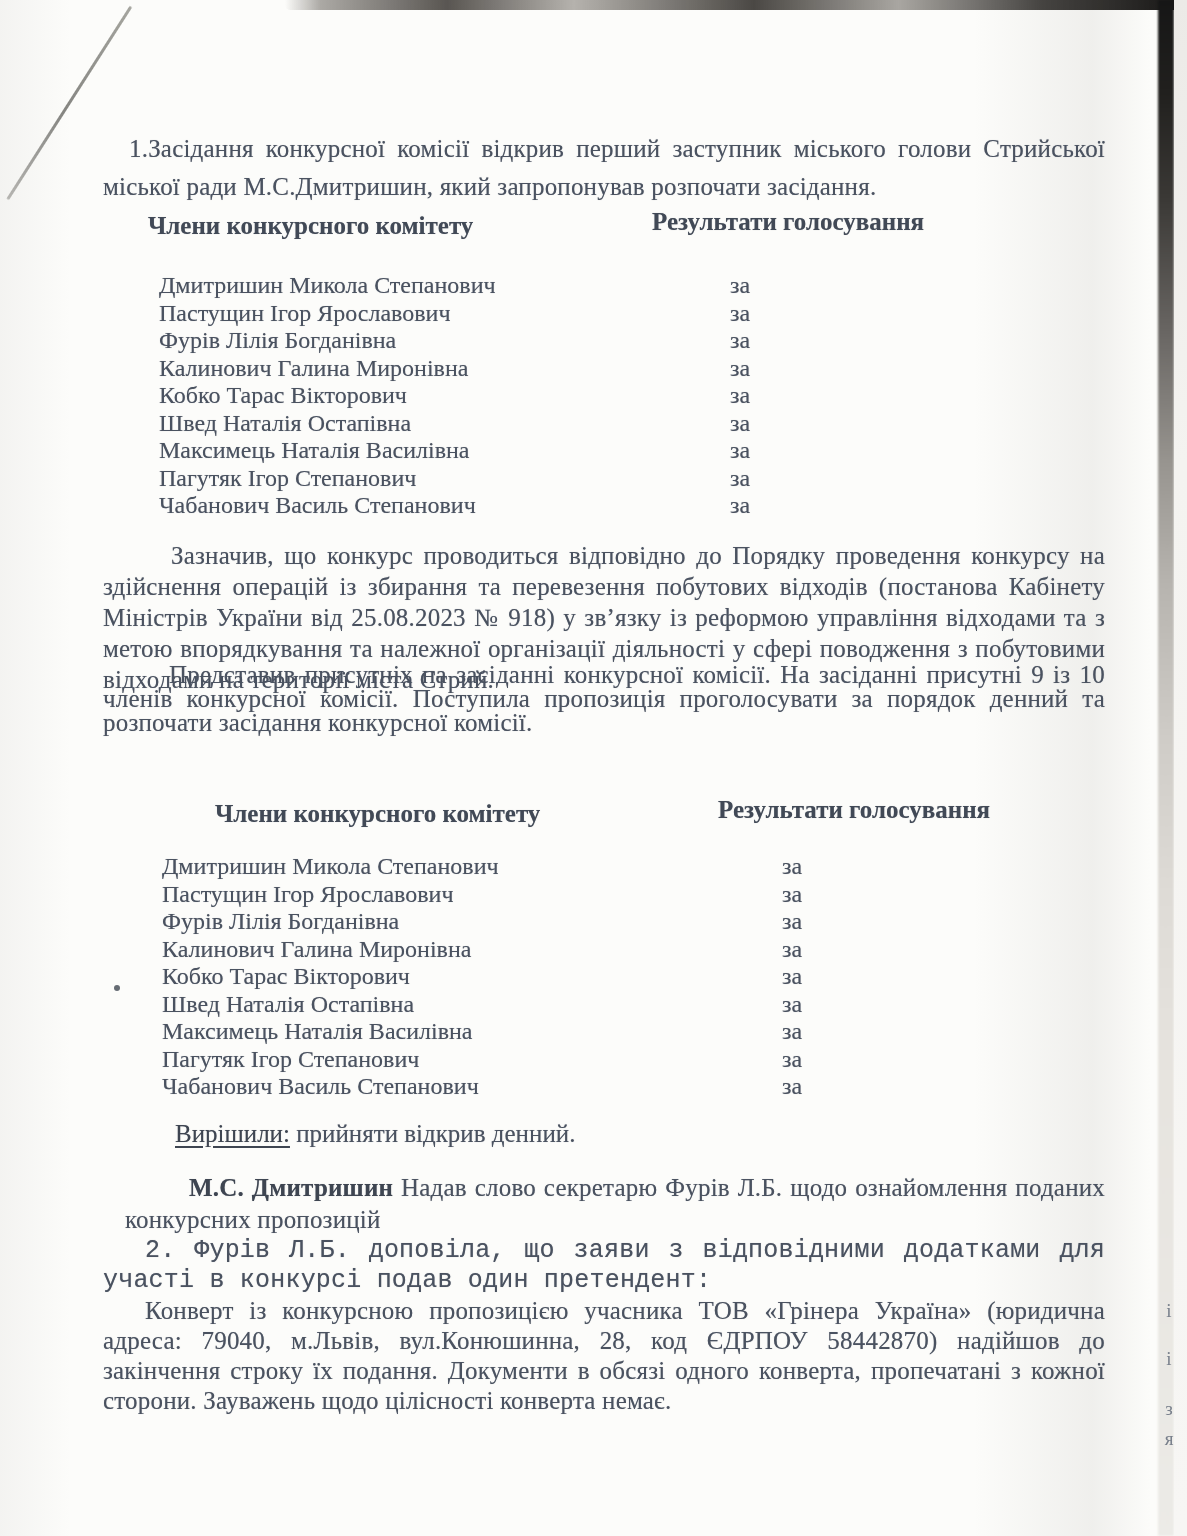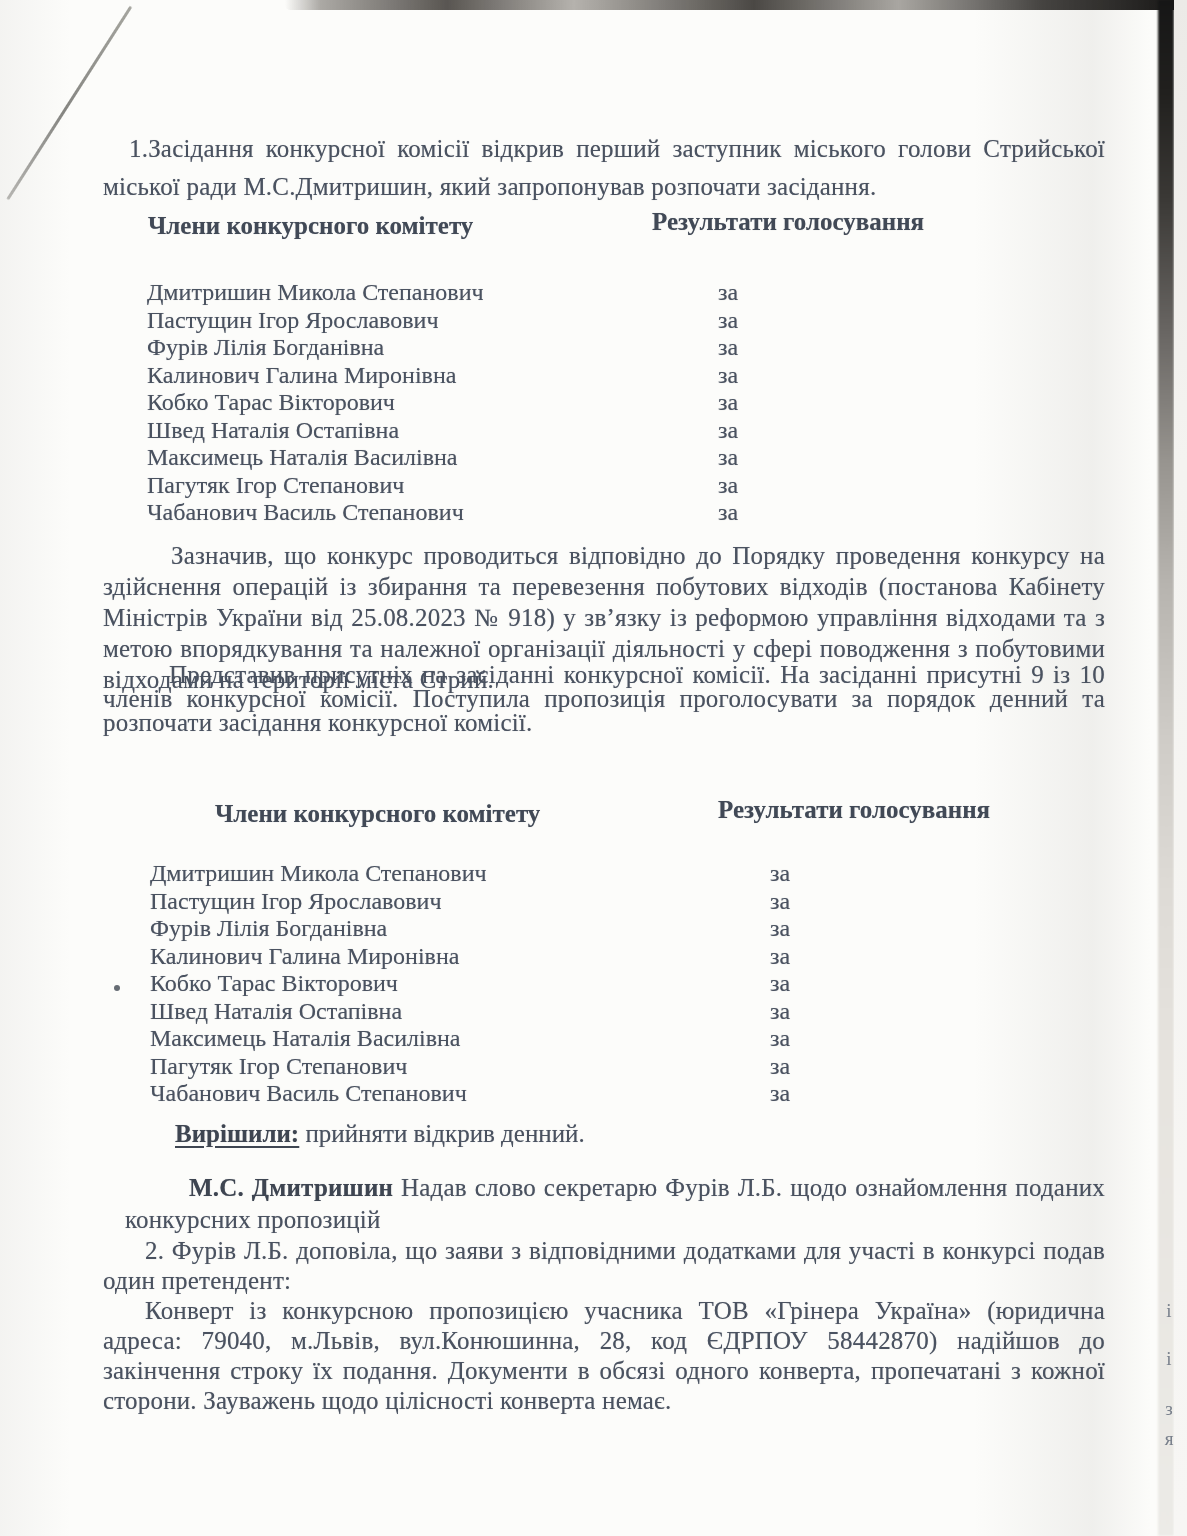--- a/index.html
+++ b/index.html
@@ -23,43 +23,43 @@
   .bold         { font-weight:700; color:#3e4551; }
 
   .vt-header    { font-weight:700; font-size:25px; color:#414956; position:absolute; left:0; right:0; }
   .t1-header    { top:212px; }
   .t2-header    { top:800px; }
   .t1-header .vt-col1 { margin-left:45px; }
   .t1-header .vt-col2 { position:absolute; left:549px; top:-4px; }
   .t2-header .vt-col1 { margin-left:112px; }
   .t2-header .vt-col2 { position:absolute; left:615px; top:-4px; }
 
-  .vt-rows      { position:absolute; left:0; right:0;margin-top:7px; }
+  .vt-rows      { position:absolute; left:12px; right:0; }
   .t1-rows      { top:272px; }
   .t2-rows      { top:853px; }
   .vt-row       { position:relative; height:27.5px; font-size:24px; }
   .t1-rows .vt-name { margin-left:44px; }
   .t1-rows .vt-vote { position:absolute; left:615px; top:0; }
   .t2-rows .vt-name { margin-left:47px; }
   .t2-rows .vt-vote { position:absolute; left:667px; top:0; }
 
   .p-proc       { top:540px;  line-height:31px; }
   .p-proc p     { text-indent:68px; }
   .p-present    { top:663px;  line-height:24px; }
   .p-present p  { text-indent:66px; }
 
   .decision     { top:1120px; font-size:25px; margin-left:72px; }
-  .decision-label { font-weight:700; text-decoration:underline; text-underline-offset:4px; color:#3e4551; }
+  .decision-label { font-weight:400; text-decoration:underline; text-underline-offset:4px; color:#3e4551; }
 
   .p-dmytr      { top:1172px; line-height:32px;margin-left:22px; }
   .p-dmytr p    { text-indent:64px; }
 
   .flow-bottom  { top:1236px; line-height:30px; }
   .flow-bottom p { line-height:30px; }
-  .p-item2      { text-indent:42px; }
+  .p-item2      { text-indent:42px;font-family:Liberation Mono, monospace; }
   .p-tov        { text-indent:76px; }
   .p-envelope   { text-indent:42px; }
   .p-announce   { text-indent:68px; }
 
   
   .top-band {
     position:absolute; top:0; left:285px; width:902px; height:10px;
     background:linear-gradient(90deg, rgba(90,85,78,0) 0%, rgba(90,85,78,0.5) 4%,
       rgba(60,56,52,0.85) 18%, rgba(110,104,96,0.5) 32%, rgba(55,52,48,0.9) 52%,
       rgba(100,95,88,0.55) 68%, rgba(50,48,45,0.9) 84%, rgba(22,21,20,1) 100%);

